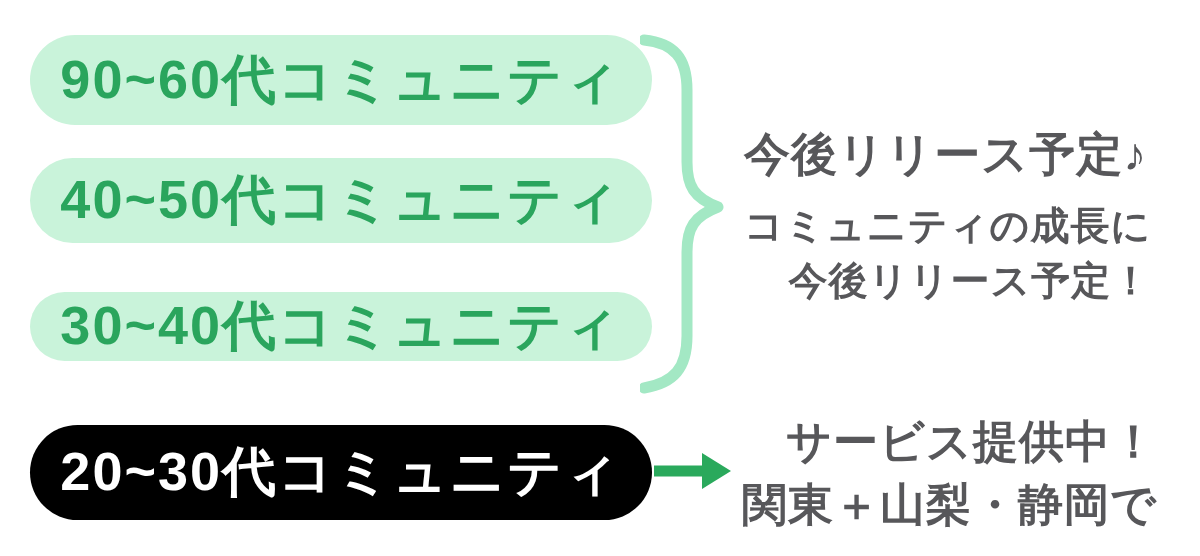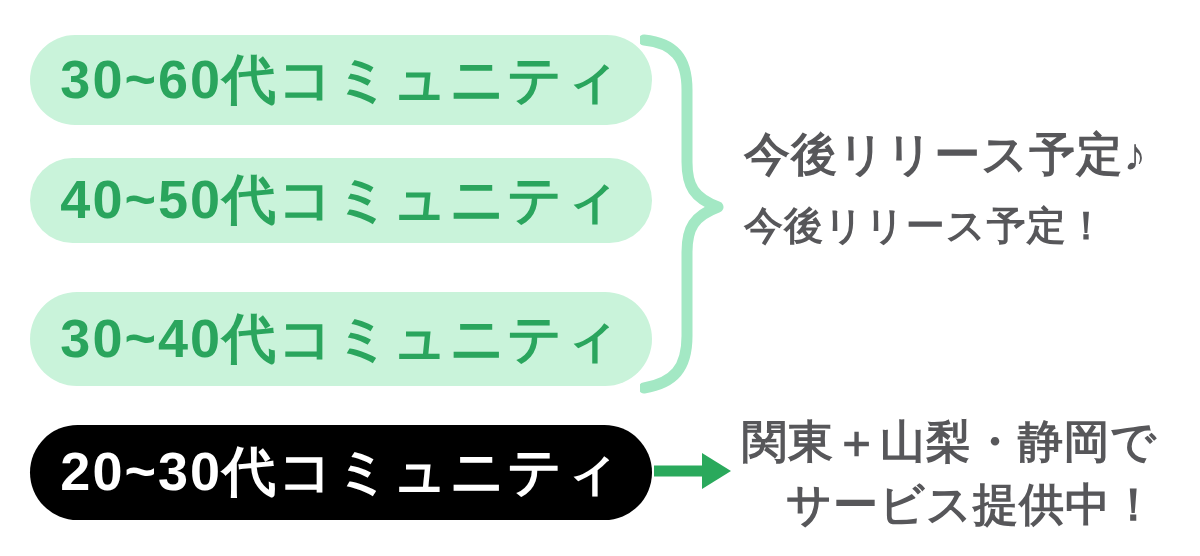--- a/index.html
+++ b/index.html
@@ -35,21 +35,21 @@
   .pill.light {
     background: #c9f3da;
     color: #2aa55d;
   }
   .pill.dark {
     background: #000000;
     color: #ffffff;
   }
   .pill-1 { top: 35px;  height: 90px; }
   .pill-2 { top: 158px; height: 85px; }
-  .pill-3 { top: 292px; height: 94px; }
+  .pill-3 { top: 292px; height: 69px; }
   .pill-4 { top: 425px; height: 95px; }
 
   
   .brace-svg {
     position: absolute;
     left: 640px;
     top: 34px;
     width: 90px;
     height: 360px;
   }
@@ -91,21 +91,21 @@
     line-height: 63px;
     letter-spacing: 1px;
   }
 </style>
 </head>
 <body>
 
 <div class="stage">
 
   <div class="pill light pill-1">
-    <span>30~60代コミュニティ</span>
+    <span>90~60代コミュニティ</span>
   </div>
 
   <div class="pill light pill-2">
     <span>40~50代コミュニティ</span>
   </div>
 
   <div class="pill light pill-3">
     <span>30~40代コミュニティ</span>
   </div>
 
@@ -124,21 +124,22 @@
   </svg>
 
   <svg class="arrow-svg" viewBox="0 0 84 42" aria-hidden="true">
     <rect x="2" y="15.5" width="52" height="11" fill="#2aa95c"></rect>
     <polygon points="50,3 79,21 50,39" fill="#2aa95c"></polygon>
   </svg>
 
   <div class="note note-title">今後リリース予定♪</div>
 
   <div class="note note-body">
+    <div>コミュニティの成長に</div>
     <div>今後リリース予定！</div>
   </div>
 
   <div class="note note-service">
+    <div>サービス提供中！</div>
     <div>関東＋山梨・静岡で</div>
-    <div>サービス提供中！</div>
   </div>
 
 </div>
 
 </body></html>

